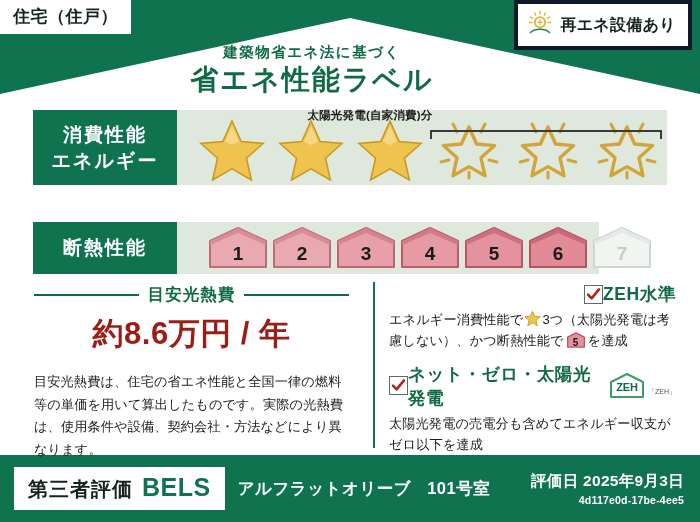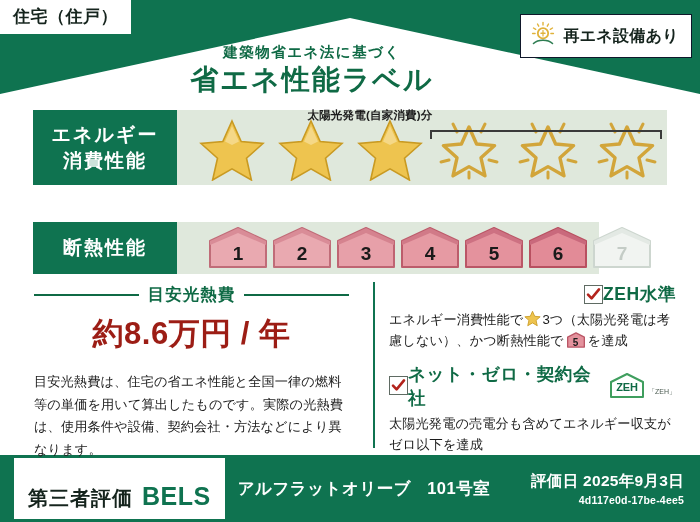--- a/index.html
+++ b/index.html
@@ -43,28 +43,28 @@
     font-size: 17px;
     font-weight: bold;
     color: #15241d;
     letter-spacing: 0.5px;
     line-height: 1;
   }
 
   
   .renew-badge {
     position: absolute;
-    right: 8px; top: 14px;
+    right: 8px; top: 0;
     z-index: 6;
     background: #ffffff;
     padding: 6px 12px 6px 9px;
     display: flex;
     align-items: center;
     gap: 7px;
-    border: 1px solid #0f172a;
+    border: 4px solid #0f172a;
   }
   .renew-badge .txt {
     font-size: 16px;
     font-weight: bold;
     color: #15241d;
     letter-spacing: 0.3px;
   }
 
   
   .title-wrap {
@@ -281,21 +281,21 @@
   .footer {
     position: absolute;
     left: 0; bottom: 0; width: 700px; height: 67px;
     z-index: 6;
     display: flex;
     align-items: center;
   }
   .bels-box {
     margin-left: 14px;
     background: #ffffff;
-    padding: 24px 14px 7px 14px;
+    padding: 6px 14px 7px 14px;
     display: flex;
     align-items: baseline;
     gap: 9px;
   }
   .bels-box .jp {
     font-size: 20px; font-weight: bold; color: #15241d; letter-spacing: 1px;
   }
   .bels-box .en {
     font-size: 25px; font-weight: bold; color: #0f7350; letter-spacing: 0.5px;
   }
@@ -347,22 +347,22 @@
     <span class="txt">再エネ設備あり</span>
   </div>
 
   <div class="title-wrap">
     <div class="title-sub">建築物省エネ法に基づく</div>
     <div class="title-main">省エネ性能ラベル</div>
   </div>
 
   <div class="perf-row" id="row-energy">
     <div class="perf-label">
+      <span>消費性能</span>
       <span>エネルギー</span>
-      <span>消費性能</span>
     </div>
     <div class="perf-body">
       <div class="stars">
 
         <div class="star-cell">
           <svg viewBox="0 0 74 66">
             <polygon points="37,6 46.2,26.5 68,28.5 51.5,43.2 56.4,65 37,53.8 17.6,65 22.5,43.2 6,28.5 27.8,26.5" fill="#eec44f" stroke="#c99a22" stroke-width="1.6"></polygon>
             <polygon points="37,11 44,26.5 37,30 30,26.5" fill="#f6dd95" opacity="0.8"></polygon>
           </svg>
         </div>
@@ -525,21 +525,21 @@
         </div>
       </div>
 
       <div class="check-item" style="margin-top:10px;">
         <div class="check-head">
           <span class="check-box">
             <svg viewBox="0 0 15 15">
               <path d="M2 7.6 L5.6 11.4 L13 2.4" fill="none" stroke="#b3231c" stroke-width="2.6" stroke-linecap="round" stroke-linejoin="round"></path>
             </svg>
           </span>
-          <span class="check-title">ネット・ゼロ・契約会社</span>
+          <span class="check-title">ネット・ゼロ・太陽光発電</span>
           <span class="zeh-logo">
             <span class="mark">
               <svg viewBox="0 0 38 27">
                 <polygon points="19,2 35,10 35,25 3,25 3,10" fill="none" stroke="#3f9e5e" stroke-width="2" stroke-linejoin="round"></polygon>
               </svg>
               <span>ZEH</span>
             </span>
             <span class="cap">「ZEH」</span>
           </span>
         </div>

